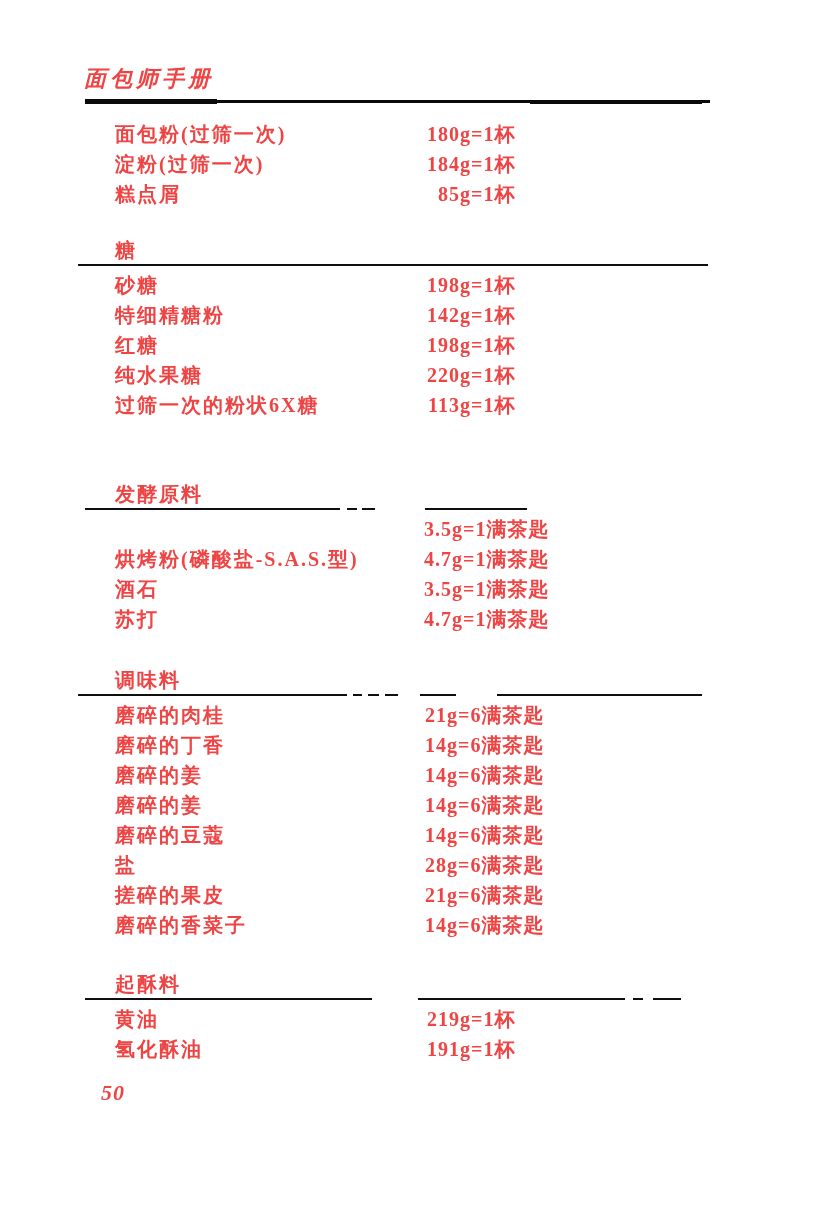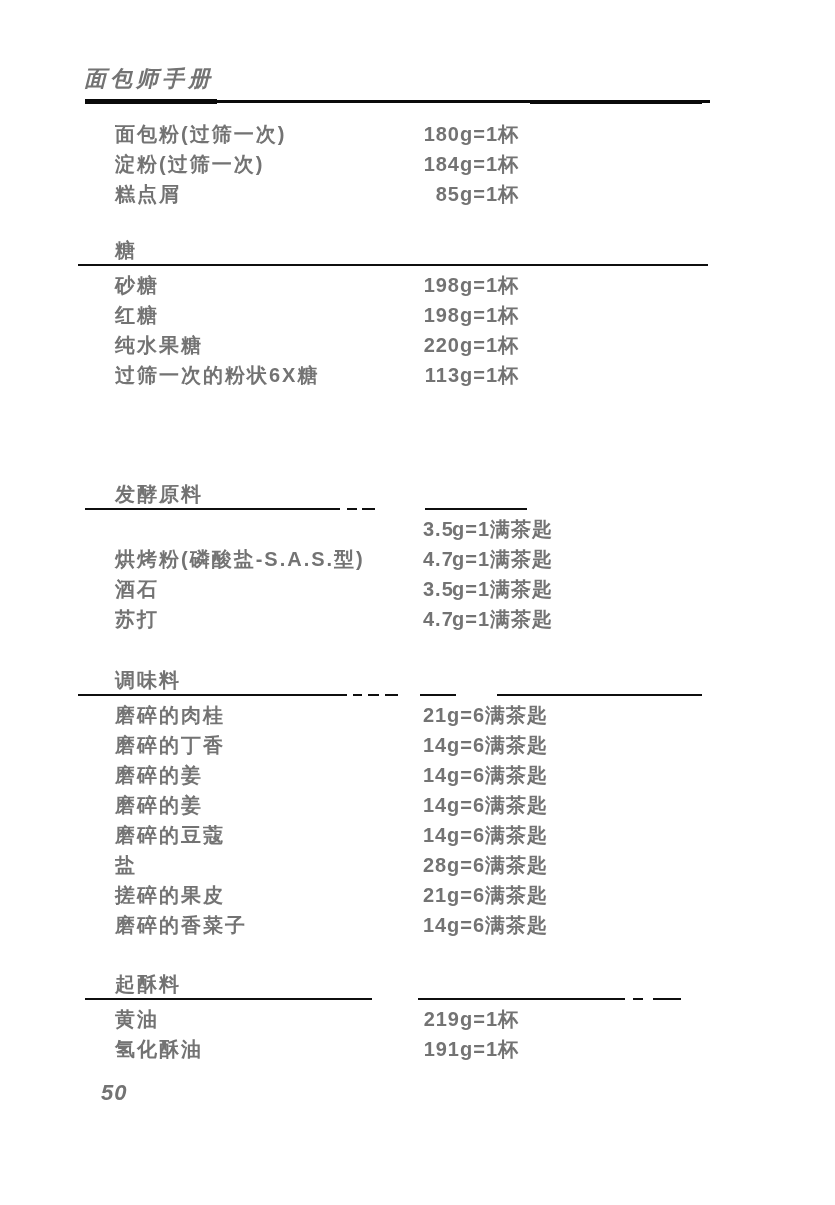--- a/index.html
+++ b/index.html
@@ -1,21 +1,21 @@
 <!DOCTYPE html>
 <html><head>
 <meta charset="utf-8">
 <style>
   html,body{margin:0;padding:0;background:#ffffff;}
   .page{
     position:relative;
     width:835px;height:1114px;
     background:#ffffff;
-    color:#737373;
-    font-family:Liberation Sans, sans-serif;
+    color:#ef4444;
+    font-family:Liberation Serif, serif;
     overflow:hidden;
   }
   
   .title{
     position:absolute;left:84px;top:64px;
     font-size:22px;font-style:italic;font-weight:700;
     letter-spacing:4px;white-space:nowrap;
   }
   .title-rule{
     position:absolute;left:85px;top:100px;width:625px;height:3px;background:#0a0a0a;
@@ -105,20 +105,24 @@
     <div class="sec-title">糖</div>
     <div class="rule r1">
         <i></i>
       </div>
     <div class="rows">
       <div class="row">
         <span class="label">砂糖</span>
         <span class="val"><span class="num">198</span><span class="rest">g=1杯</span></span>
       </div>
       <div class="row">
+        <span class="label">特细精糖粉</span>
+        <span class="val"><span class="num">142</span><span class="rest">g=1杯</span></span>
+      </div>
+      <div class="row">
         <span class="label">红糖</span>
         <span class="val"><span class="num">198</span><span class="rest">g=1杯</span></span>
       </div>
       <div class="row">
         <span class="label">纯水果糖</span>
         <span class="val"><span class="num">220</span><span class="rest">g=1杯</span></span>
       </div>
       <div class="row">
         <span class="label">过筛一次的粉状6X糖</span>
         <span class="val"><span class="num">113</span><span class="rest">g=1杯</span></span>

